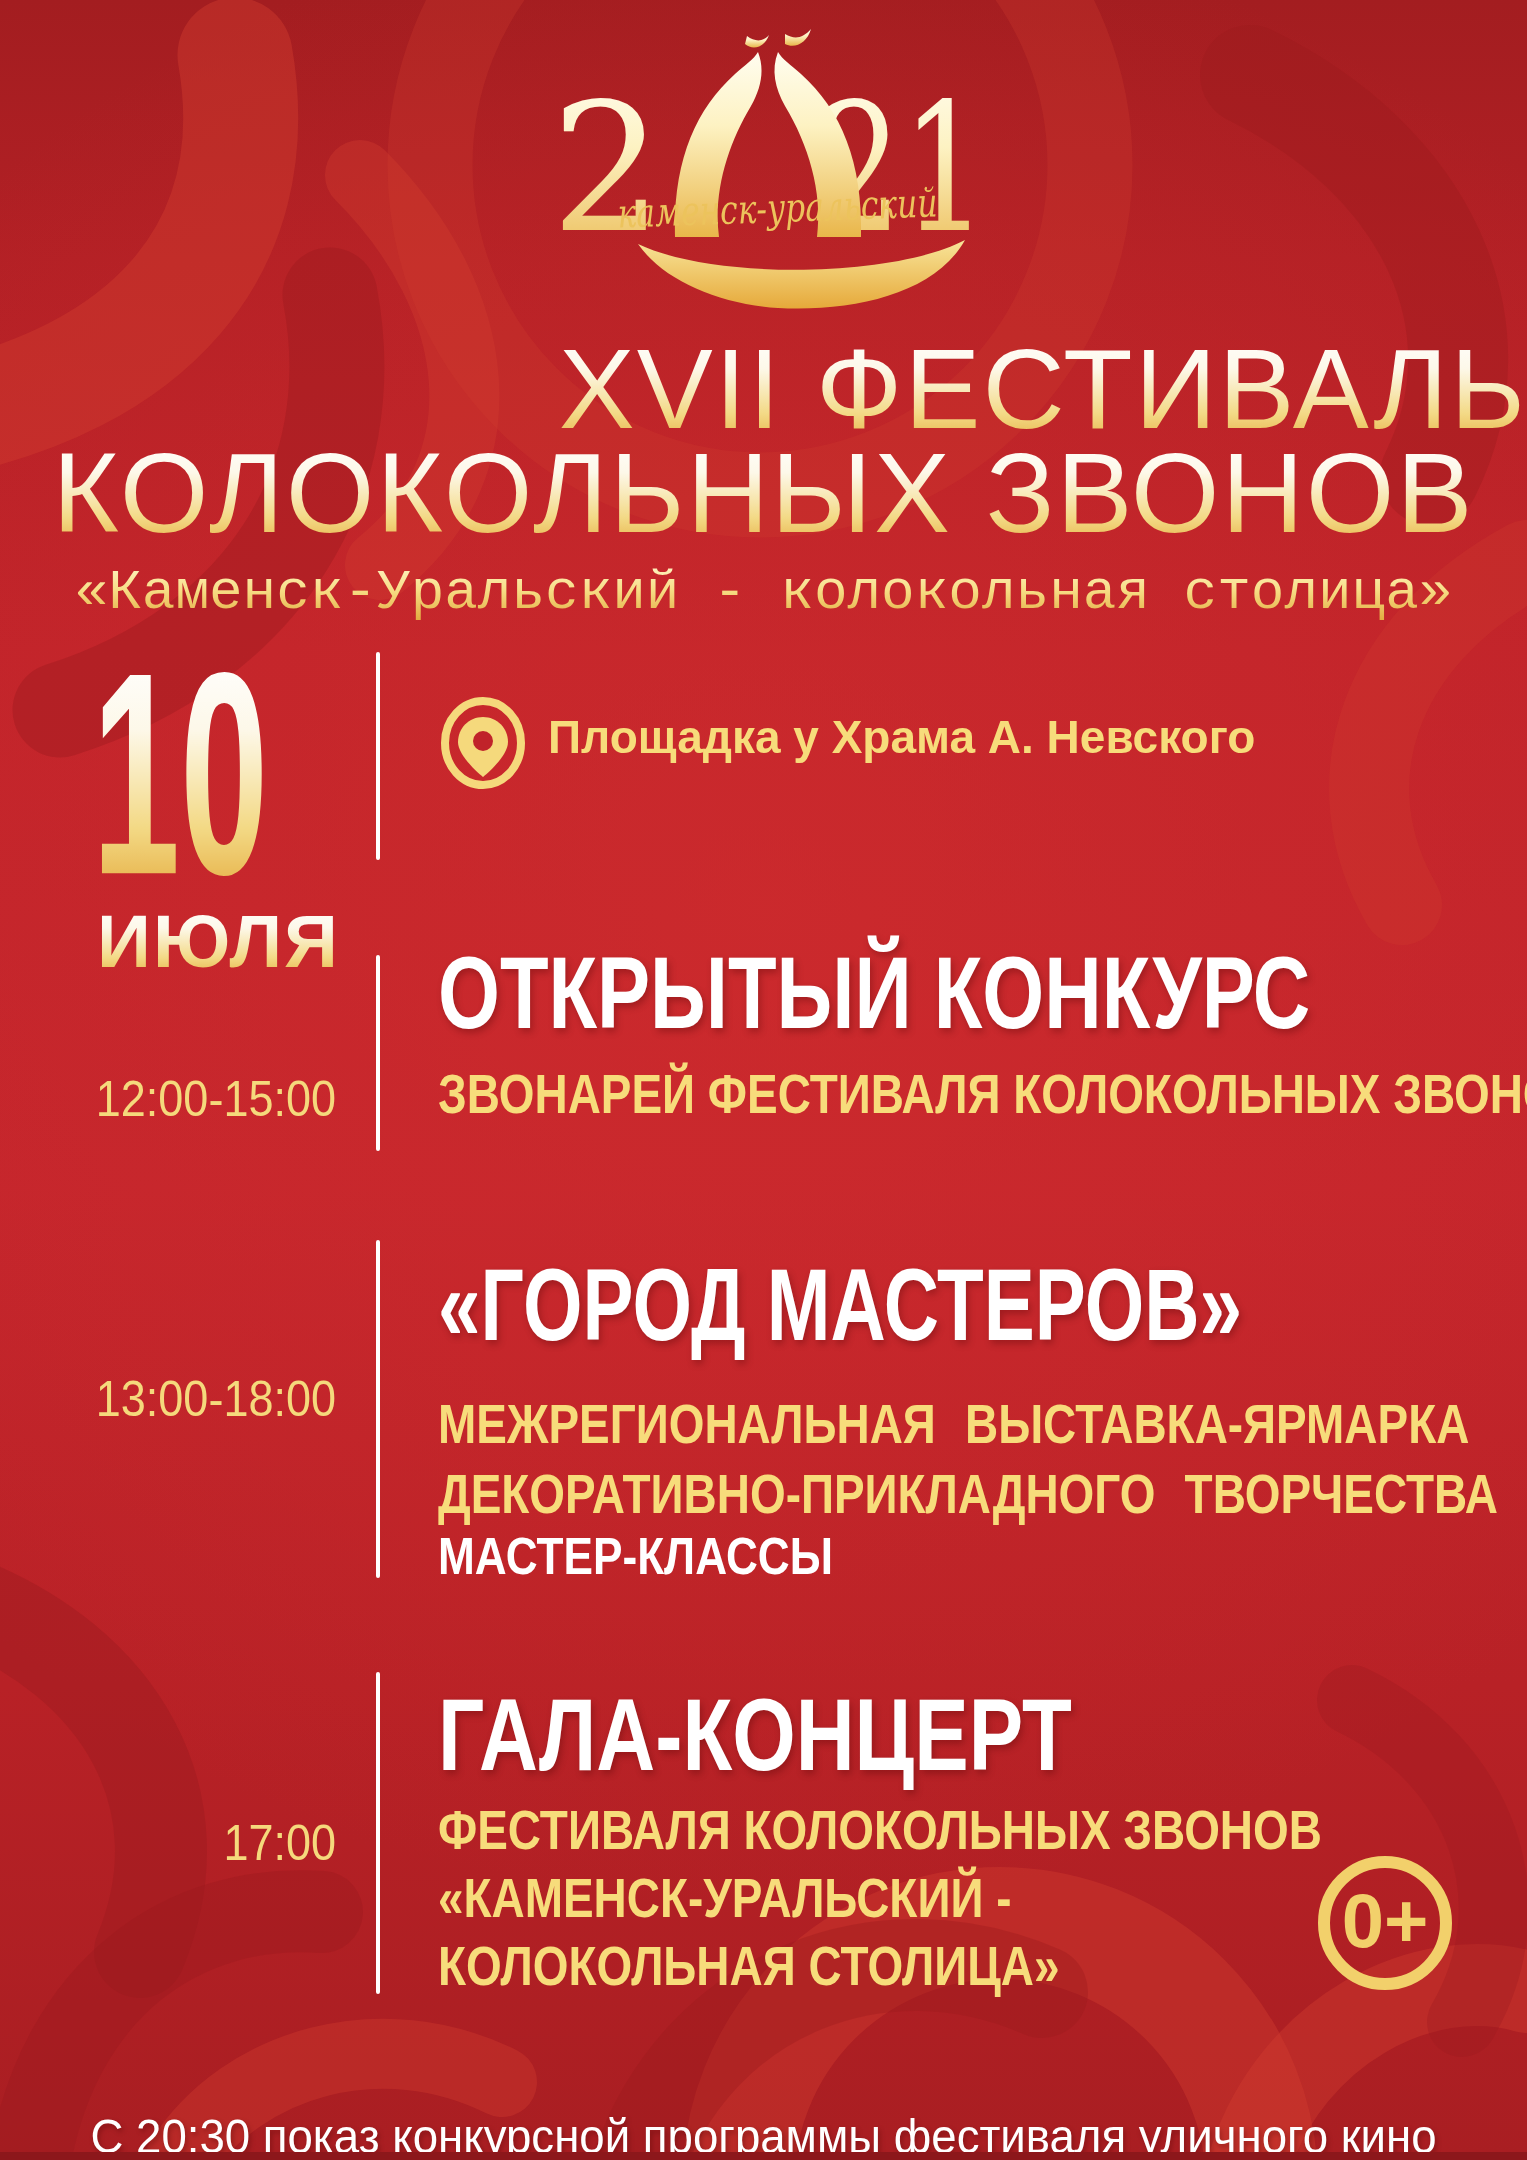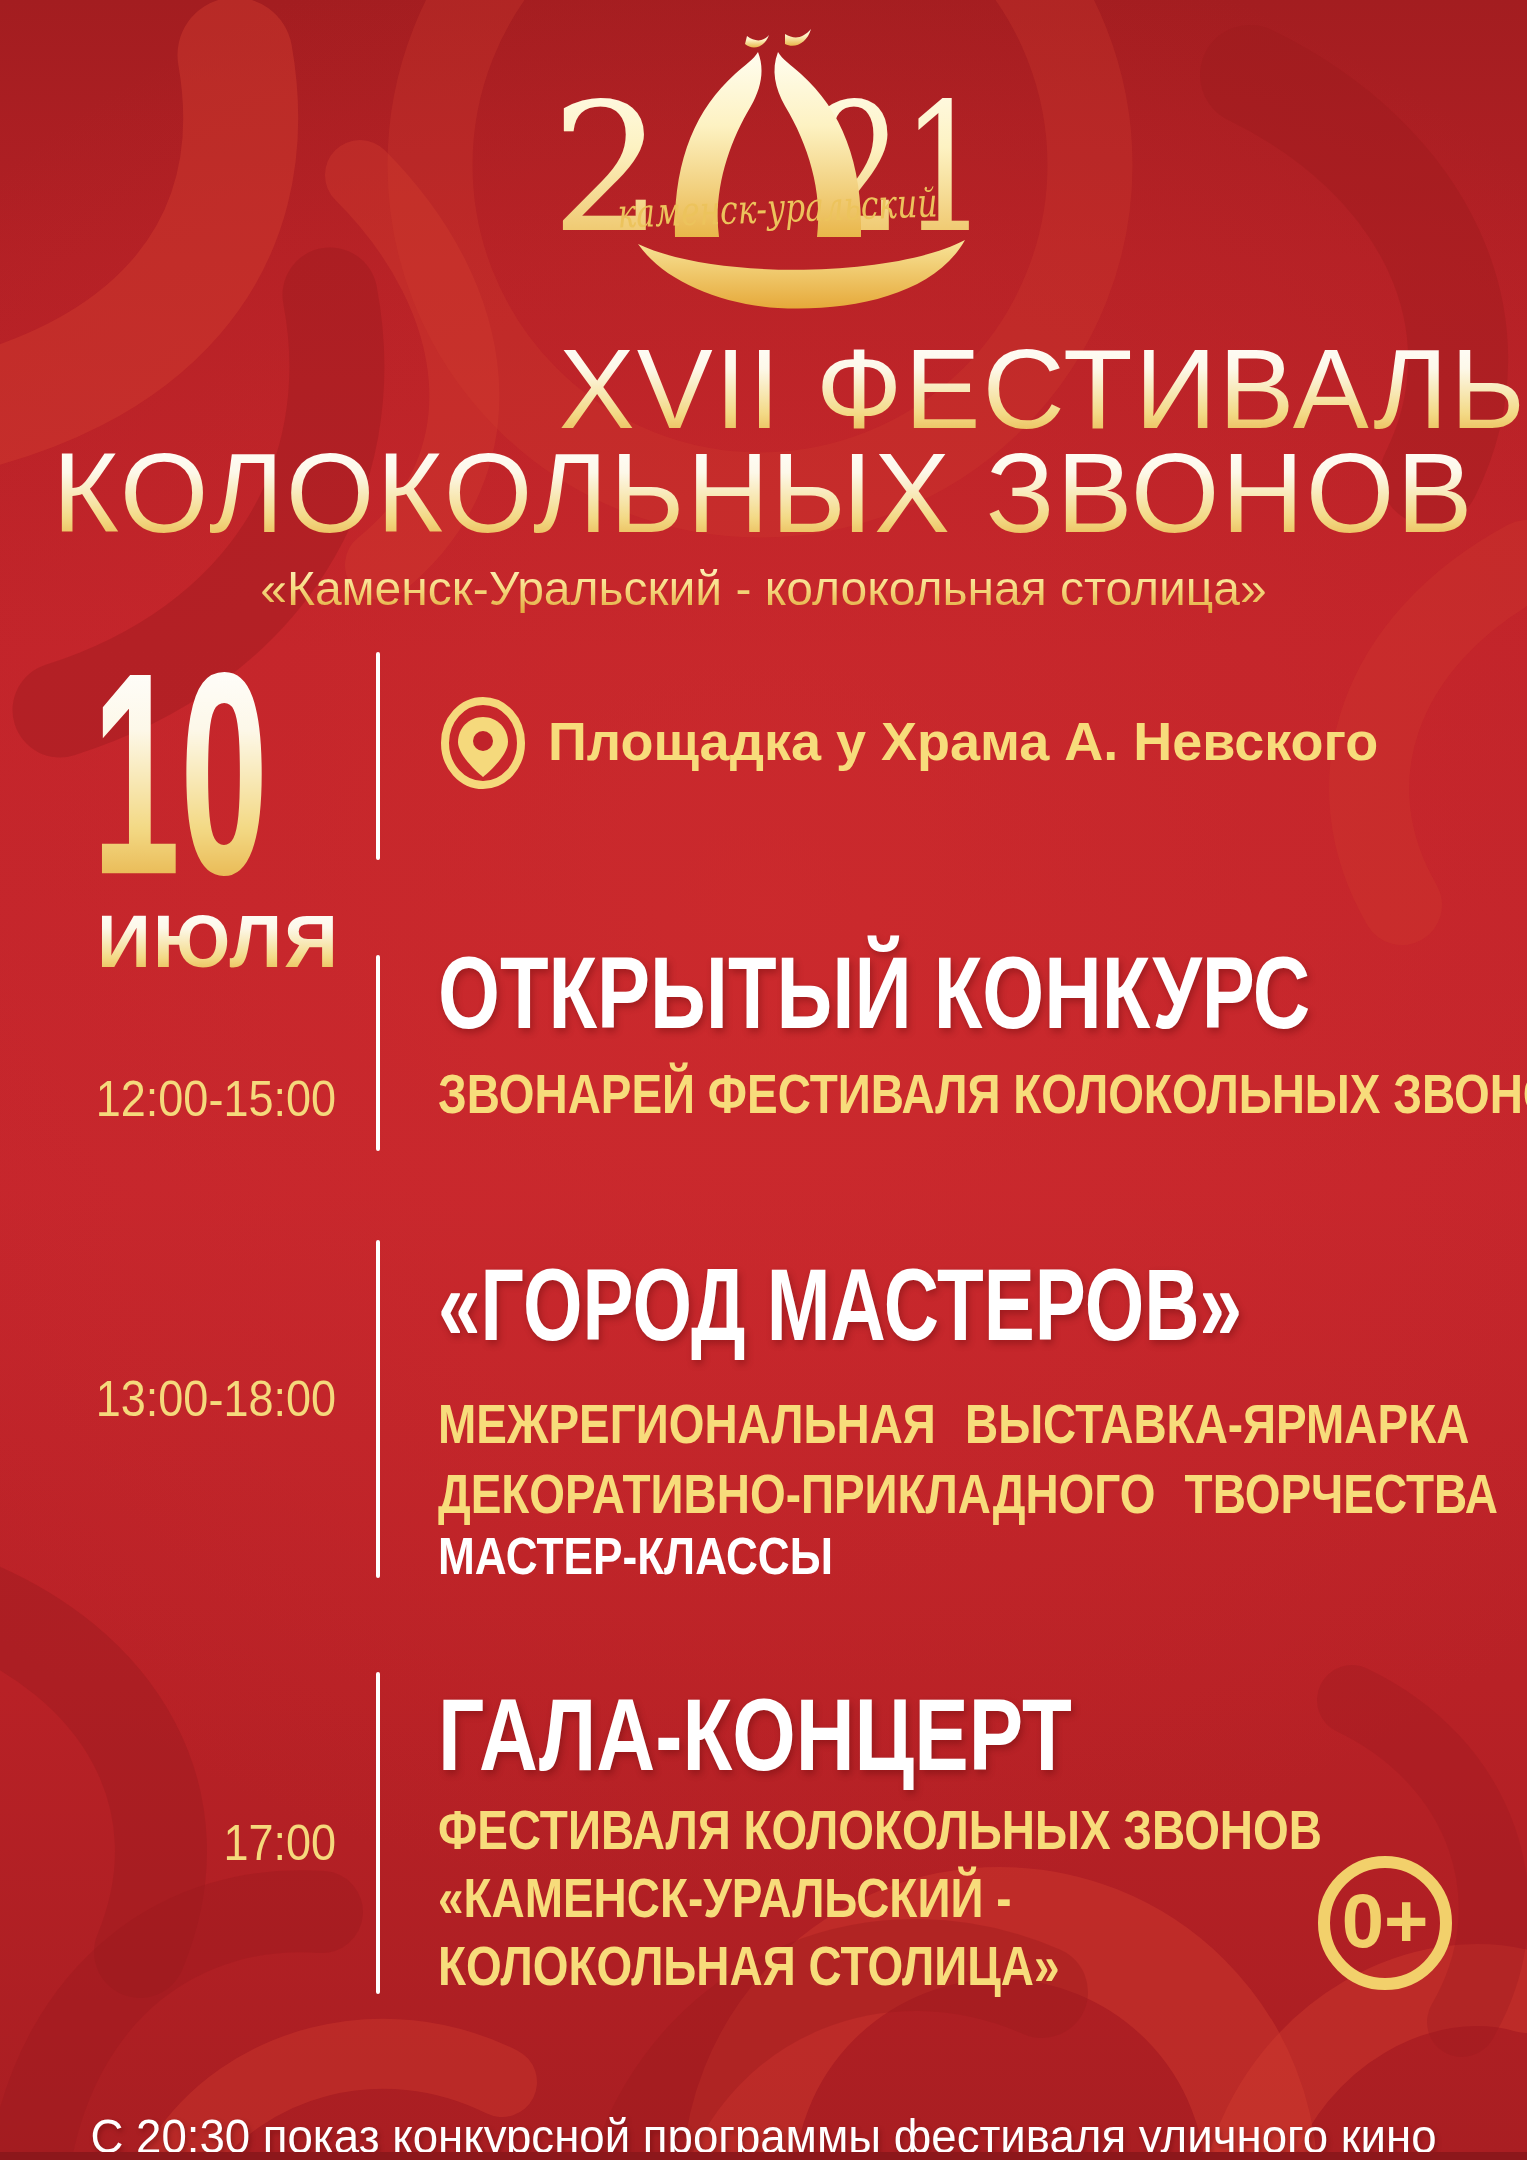--- a/index.html
+++ b/index.html
@@ -17,32 +17,32 @@
   .center-line{position:absolute;left:0;width:100%;text-align:center;line-height:1;}
   .grad-text{
     background:linear-gradient(180deg,#ffffff 0%,#fdf8e9 32%,#f3d985 72%,#e5ae43 100%);
     -webkit-background-clip:text;background-clip:text;color:transparent;
   }
   .grad-gold{
     background:linear-gradient(180deg,#fff3c2 0%,#f7dd85 45%,#e2a93e 100%);
     -webkit-background-clip:text;background-clip:text;color:transparent;
   }
   .title{font-size:114px;font-weight:400;letter-spacing:2px;}
-  .subtitle{font-size:48px;font-weight:400;}
+  .subtitle{font-size:56px;font-weight:400;font-family:Liberation Mono, monospace;}
   .cond{display:inline-block;}
   .evt-title{font-size:102px;font-weight:700;color:#ffffff;line-height:1;white-space:nowrap;
              text-shadow:3px 4px 8px rgba(70,0,0,.30);}
   .evt-sub{font-size:56px;font-weight:700;color:#f7dc7b;line-height:1;white-space:nowrap;}
   .evt-sub-white{font-size:52px;font-weight:700;color:#ffffff;line-height:1;white-space:nowrap;}
   .wide-space{word-spacing:20px;}
   .time{font-size:50px;font-weight:400;color:#f5d97c;line-height:1;white-space:nowrap;}
   .vline{position:absolute;width:4px;background:#ffffff;border-radius:2px;}
   .day{font-size:240px;font-weight:700;line-height:.86;transform:scale(.66,1.2);transform-origin:left top;}
   .month{font-size:75px;font-weight:700;line-height:1;letter-spacing:2px;margin-top:48px;}
-  .location{font-size:54px;font-weight:700;color:#f7dc7b;line-height:1;white-space:nowrap;text-align:right;}
+  .location{font-size:46px;font-weight:700;color:#f7dc7b;line-height:1;white-space:nowrap;text-align:right;}
   .badge{
     box-sizing:border-box;width:134px;height:134px;border:12px solid #f2d06b;border-radius:50%;
     display:flex;align-items:center;justify-content:center;
     color:#f2d06b;font-size:76px;font-weight:700;line-height:1;padding-bottom:4px;
   }
   .footer{font-size:48px;font-weight:400;color:#ffffff;text-shadow:2px 3px 6px rgba(70,0,0,.35);}
   .bottom-strip{position:absolute;left:0;bottom:0;width:100%;height:8px;background:#8c171b;}
 </style>
 </head>
 <body>

